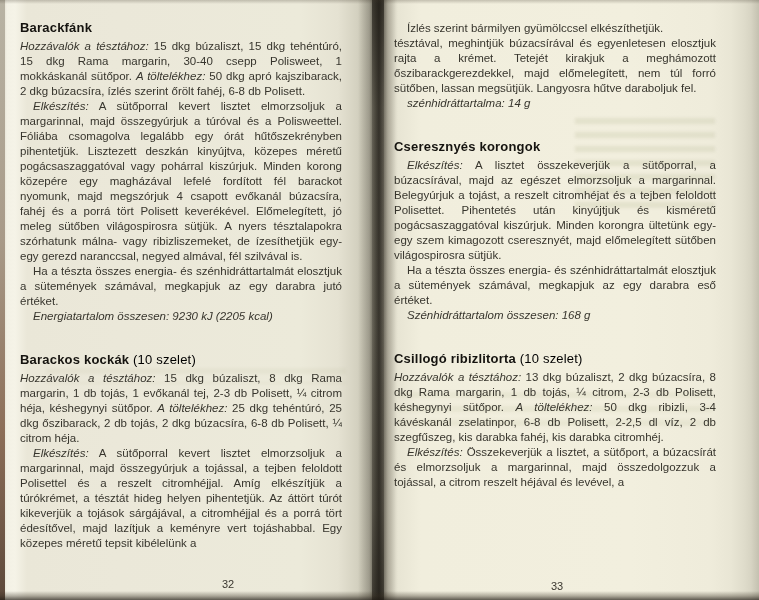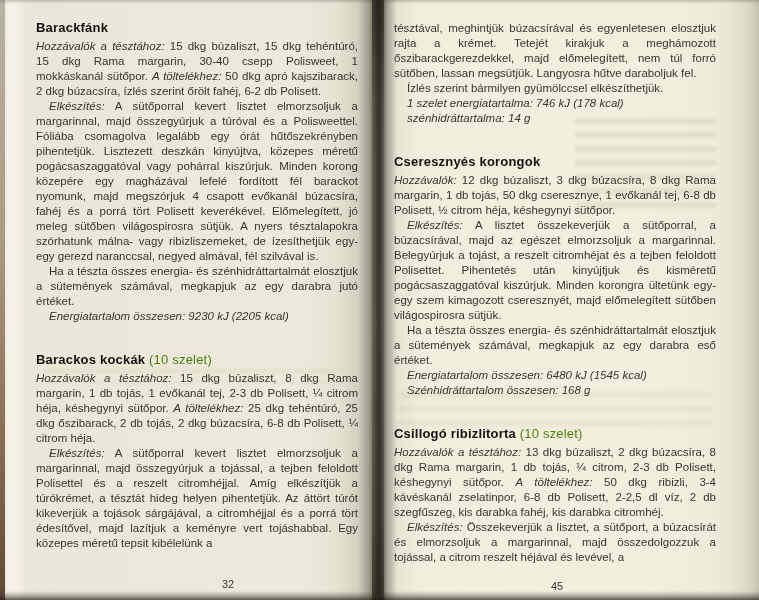--- a/index.html
+++ b/index.html
@@ -46,29 +46,29 @@
   .shadow-top{
     position:absolute;left:0;top:0;width:759px;height:4px;
     background:linear-gradient(180deg,rgba(60,52,40,0.25),rgba(60,52,40,0));
   }
   
   .col{
     position:absolute;top:20px;width:322px;height:562px;
     font-size:11.5px;line-height:15px;
     text-align:justify;hyphens:auto;overflow:hidden;
   }
-  .col-left{left:36px;}
+  .col-left{left:20px;}
   .col-right{left:394px;top:21px;}
   .heading{
     font-weight:bold;font-size:13px;line-height:16px;
     color:#15130f;text-align:left;
     margin-top:28px;margin-bottom:3px;letter-spacing:0.2px;
   }
   .heading:first-child{margin-top:0;}
-  .heading .reg{font-weight:normal;color:#4d7c0f;}
+  .heading .reg{font-weight:normal;color:#000000;}
   .para{margin:0;}
   .indent{text-indent:13px;}
   .nojust{text-align:left;}
   .it{font-style:italic;}
   .page-num{
     position:absolute;width:44px;text-align:center;
     font-size:11px;color:#3a372f;
   }
   .page-num-left{left:206px;top:578px;}
   .page-num-right{left:535px;top:580px;}
@@ -91,42 +91,39 @@
   <div class="edge-strip"></div>
   <div class="gutter"></div>
   <div class="gutter-core"></div>
 
   <div class="bleed bleed-a"></div>
   <div class="bleed bleed-b"></div>
   <div class="bleed bleed-c"></div>
 
   <div class="col col-left" id="col-left">
       <div class="heading"><span>Barackfánk</span></div>
-      <div class="para"><span class="it">Hozzávalók a tésztához:</span><span> 15 dkg búzaliszt, 15 dkg tehéntúró, 15 dkg Rama margarin, 30-40 csepp Polisweet, 1 mokkáskanál sütőpor. </span><span class="it">A töltelékhez:</span><span> 50 dkg apró kajszibarack, 2 dkg búzacsíra, ízlés szerint őrölt fahéj, 6-2 db Polisett.</span></div>
+      <div class="para"><span class="it">Hozzávalók a tésztához:</span><span> 15 dkg búzaliszt, 15 dkg tehéntúró, 15 dkg Rama margarin, 30-40 csepp Polisweet, 1 mokkáskanál sütőpor. </span><span class="it">A töltelékhez:</span><span> 50 dkg apró kajszibarack, 2 dkg búzacsíra, ízlés szerint őrölt fahéj, 6-8 db Polisett.</span></div>
       <div class="para indent"><span class="it">Elkészítés:</span><span> A sütőporral kevert lisztet elmorzsoljuk a margarinnal, majd összegyúrjuk a túróval és a Polisweettel. Fóliába csomagolva legalább egy órát hűtőszekrényben pihentetjük. Lisztezett deszkán kinyújtva, közepes méretű pogácsaszaggatóval vagy pohárral kiszúrjuk. Minden korong közepére egy magházával lefelé fordított fél barackot nyomunk, majd megszórjuk 4 csapott evőkanál búzacsíra, fahéj és a porrá tört Polisett keverékével. Előmelegített, jó meleg sütőben világospirosra sütjük. A nyers tésztalapokra szórhatunk málna- vagy ribizliszemeket, de ízesíthetjük egy-egy gerezd naranccsal, negyed almával, fél szilvával is.</span></div>
       <div class="para indent"><span>Ha a tészta összes energia- és szénhidráttartalmát elosztjuk a sütemények számával, megkapjuk az egy darabra jutó értéket.</span></div>
       <div class="para indent nojust"><span class="it">Energiatartalom összesen: 9230 kJ (2205 kcal)</span></div>
       <div class="heading"><span>Barackos kockák</span><span class="reg"> (10 szelet)</span></div>
       <div class="para"><span class="it">Hozzávalók a tésztához:</span><span> 15 dkg búzaliszt, 8 dkg Rama margarin, 1 db tojás, 1 evőkanál tej, 2-3 db Polisett, ¼ citrom héja, késhegynyi sütőpor. </span><span class="it">A töltelékhez:</span><span> 25 dkg tehéntúró, 25 dkg őszibarack, 2 db tojás, 2 dkg búzacsíra, 6-8 db Polisett, ¼ citrom héja.</span></div>
       <div class="para indent"><span class="it">Elkészítés:</span><span> A sütőporral kevert lisztet elmorzsoljuk a margarinnal, majd összegyúrjuk a tojással, a tejben feloldott Polisettel és a reszelt citromhéjjal. Amíg elkészítjük a túrókrémet, a tésztát hideg helyen pihentetjük. Az áttört túrót kikeverjük a tojások sárgájával, a citromhéjjal és a porrá tört édesítővel, majd lazítjuk a keményre vert tojáshabbal. Egy közepes méretű tepsit kibélelünk a</span></div>
     </div>
   <div class="col col-right" id="col-right">
+      <div class="para indent"><span>Ízlés szerint bármilyen gyümölccsel elkészíthetjük.</span></div>
       <div class="para"><span>tésztával, meghintjük búzacsírával és egyenletesen elosztjuk rajta a krémet. Tetejét kirakjuk a meghámozott őszibarackgerezdekkel, majd előmelegített, nem túl forró sütőben, lassan megsütjük. Langyosra hűtve daraboljuk fel.</span></div>
-      <div class="para indent"><span>Ízlés szerint bármilyen gyümölccsel elkészíthetjük.</span></div>
-      <div class="para indent nojust"><span class="it">1 szelet energiatartalma: 746 kJ (178 kcal)</span></div>
       <div class="para indent nojust"><span class="it">szénhidráttartalma: 14 g</span></div>
       <div class="heading"><span>Cseresznyés korongok</span></div>
-      <div class="para"><span class="it">Hozzávalók:</span><span> 12 dkg búzaliszt, 3 dkg búzacsíra, 8 dkg Rama margarin, 1 db tojás, 50 dkg cseresznye, 1 evőkanál tej, 6-8 db Polisett, ½ citrom héja, késhegynyi sütőpor.</span></div>
       <div class="para indent"><span class="it">Elkészítés:</span><span> A lisztet összekeverjük a sütőporral, a búzacsírával, majd az egészet elmorzsoljuk a margarinnal. Belegyúrjuk a tojást, a reszelt citromhéjat és a tejben feloldott Polisettet. Pihentetés után kinyújtjuk és kisméretű pogácsaszaggatóval kiszúrjuk. Minden korongra ültetünk egy-egy szem kimagozott cseresznyét, majd előmelegített sütőben világospirosra sütjük.</span></div>
       <div class="para indent"><span>Ha a tészta összes energia- és szénhidráttartalmát elosztjuk a sütemények számával, megkapjuk az egy darabra eső értéket.</span></div>
-      <div class="para indent nojust"><span class="it">Energiatartalom összesen: 6480 kJ (1545 kcal)</span></div>
       <div class="para indent nojust"><span class="it">Szénhidráttartalom összesen: 168 g</span></div>
       <div class="heading"><span>Csillogó ribizlitorta</span><span class="reg"> (10 szelet)</span></div>
       <div class="para"><span class="it">Hozzávalók a tésztához:</span><span> 13 dkg búzaliszt, 2 dkg búzacsíra, 8 dkg Rama margarin, 1 db tojás, ¼ citrom, 2-3 db Polisett, késhegynyi sütőpor. </span><span class="it">A töltelékhez:</span><span> 50 dkg ribizli, 3-4 kávéskanál zselatinpor, 6-8 db Polisett, 2-2,5 dl víz, 2 db szegfűszeg, kis darabka fahéj, kis darabka citromhéj.</span></div>
       <div class="para indent"><span class="it">Elkészítés:</span><span> Összekeverjük a lisztet, a sütőport, a búzacsírát és elmorzsoljuk a margarinnal, majd összedolgozzuk a tojással, a citrom reszelt héjával és levével, a</span></div>
     </div>
 
   <div class="page-num page-num-left">32</div>
-  <div class="page-num page-num-right">45</div>
+  <div class="page-num page-num-right">33</div>
 
   <div class="shadow-top"></div>
   <div class="shadow-bottom"></div>
 </div>
 
 </body></html>

